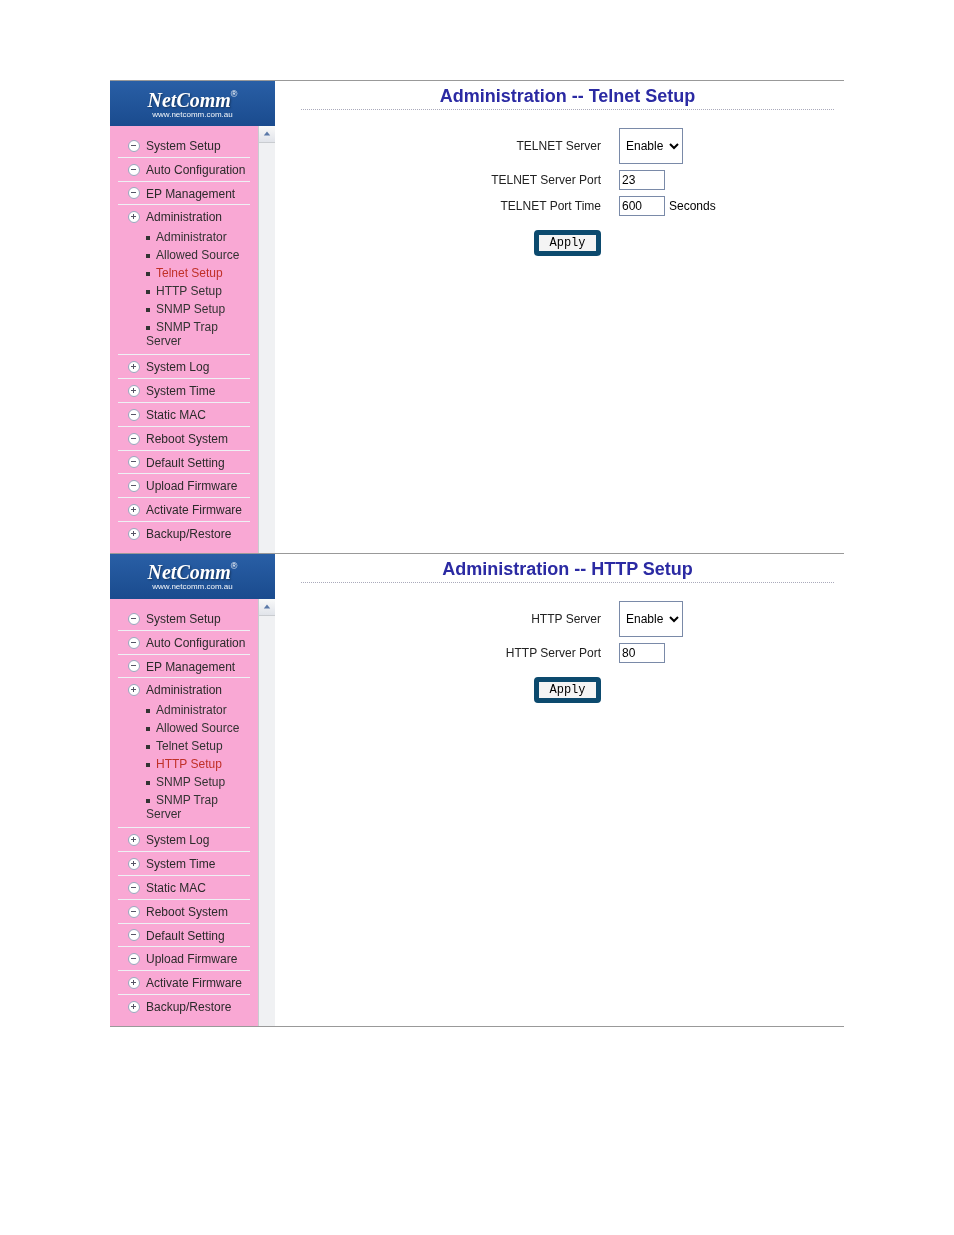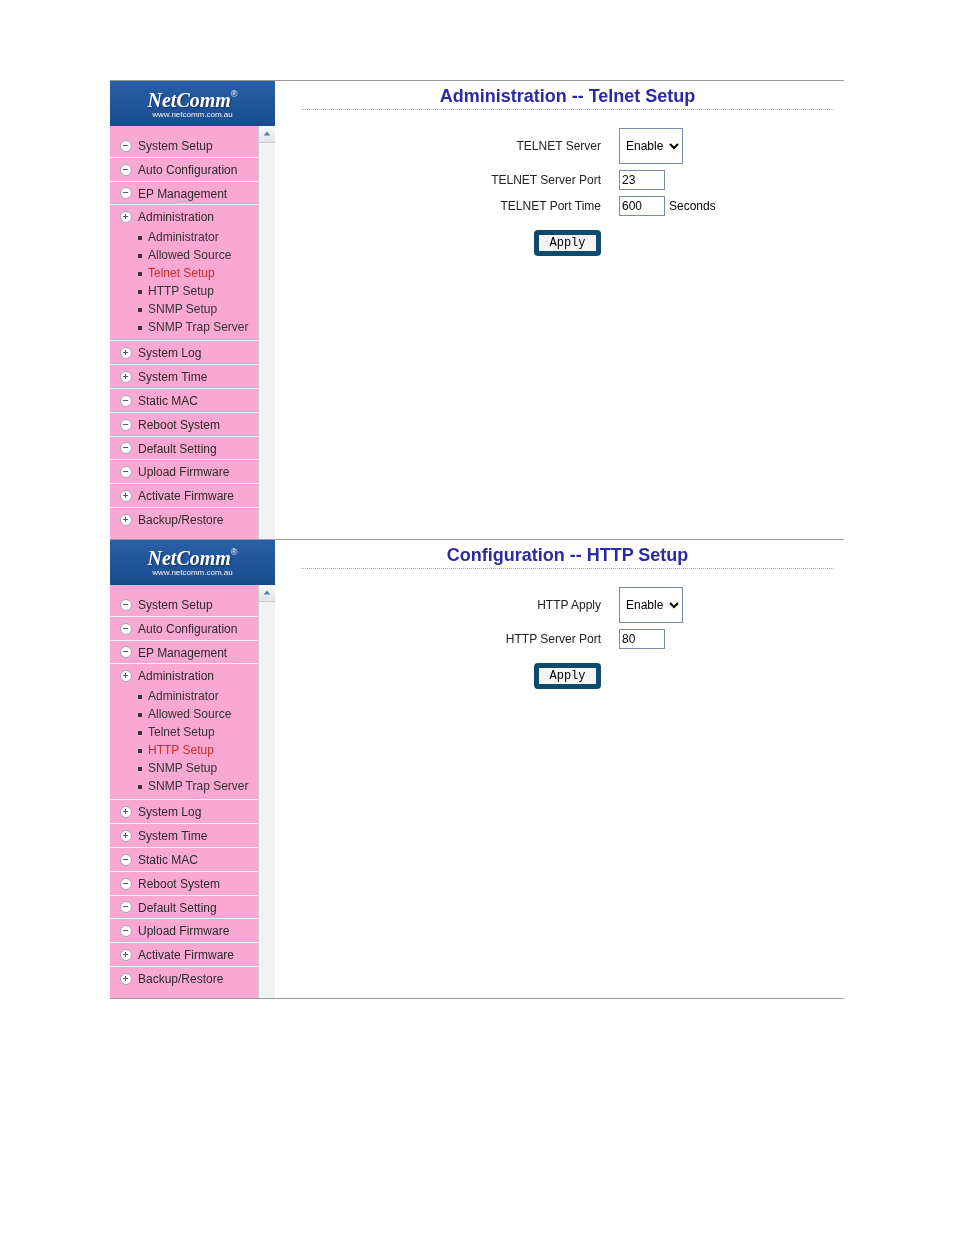--- a/index.html
+++ b/index.html
@@ -5,21 +5,21 @@
 body{margin:0;font-family:Verdana,Arial,sans-serif;font-size:12px;background:#fff;color:#000}
 .page{width:954px;margin:0 auto;padding:80px 110px 0 110px;box-sizing:border-box}
 .panel{display:flex;border-top:1px solid #999;border-bottom:1px solid #999}
 .sidebar{width:165px;background:#f9a8d4;display:flex;flex-direction:column}
 .logo{height:45px;background:linear-gradient(180deg,#295fa6 0%,#1a4b8e 100%);position:relative;display:flex;flex-direction:column;align-items:center;justify-content:center;color:#fff}
 .logo .brand{font-family:Georgia,'Times New Roman',serif;font-style:italic;font-weight:bold;font-size:20px;letter-spacing:0;text-shadow:1px 1px 2px rgba(0,0,0,.4)}
 .logo .reg{font-size:9px;vertical-align:top}
 .logo .url{font-size:8px;margin-top:-2px;opacity:.95}
 .scrollarea{flex:1;display:flex}
 .menu-wrap{flex:1}
-.menu{list-style:none;margin:0;padding:8px 0}
+.menu{list-style:none;margin:8px;padding:0 0}
 .menu>li{padding:4px 0 4px 10px;border-bottom:1px solid #eef1f5;position:relative}
 .menu>li:last-child{border-bottom:none}
 .menu>li .ico{display:inline-block;width:10px;height:10px;border:1px solid #9aa8be;border-radius:50%;margin-right:6px;vertical-align:middle;position:relative;background:#fff}
 .menu>li .ico.minus:after{content:"";position:absolute;left:2px;top:4px;width:5px;height:1px;background:#556}
 .menu>li .ico.plus:after{content:"";position:absolute;left:2px;top:4px;width:5px;height:1px;background:#556}
 .menu>li .ico.plus:before{content:"";position:absolute;left:4px;top:2px;width:1px;height:5px;background:#556}
 .menu>li>span.lbl{color:#2b2b2b;vertical-align:middle;cursor:pointer}
 .submenu{list-style:none;margin:4px 0 0 0;padding:0 0 0 18px}
 .submenu li{padding:2px 0;color:#333}
 .submenu li:before{content:"";display:inline-block;width:4px;height:4px;background:#333;margin-right:6px;vertical-align:middle}
@@ -142,24 +142,24 @@
           <div class="scroll-btn">
               <svg viewBox="0 0 10 10">
                 <path d="M5 2 L9 7 L1 7 Z"></path>
               </svg>
             </div>
           <div class="scroll-track"></div>
         </div>
       </div>
     </div>
     <div class="content">
-      <h2>Configuration -- HTTP Setup</h2>
+      <h2>Administration -- HTTP Setup</h2>
       <hr class="dotted">
       <div class="form-row">
-        <div class="flabel">HTTP Apply</div>
+        <div class="flabel">HTTP Server</div>
         <div class="finput"><select><option>Enable</option></select></div>
       </div>
       <div class="form-row">
         <div class="flabel">HTTP Server Port</div>
         <div class="finput"><input type="text" value="80" style=""></div>
       </div>
       <div class="btn-row"><button class="btn">Apply</button></div>
     </div>
   </div>
 

